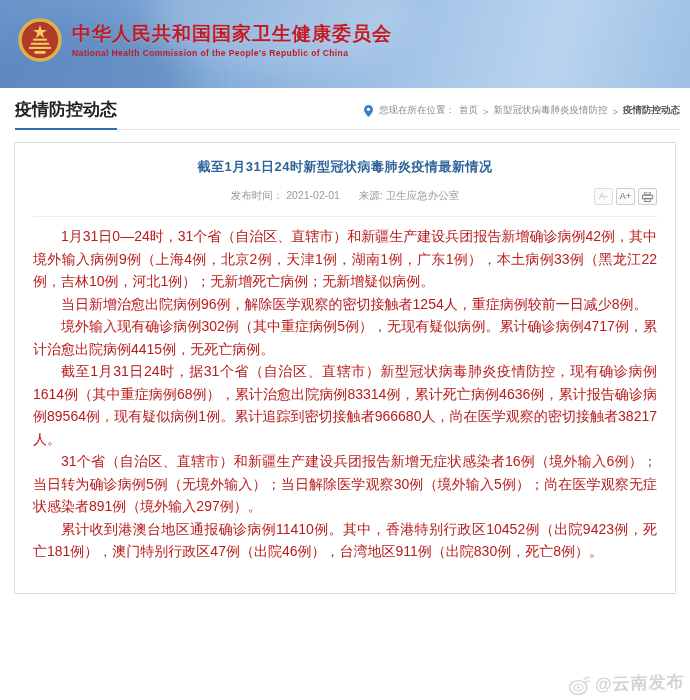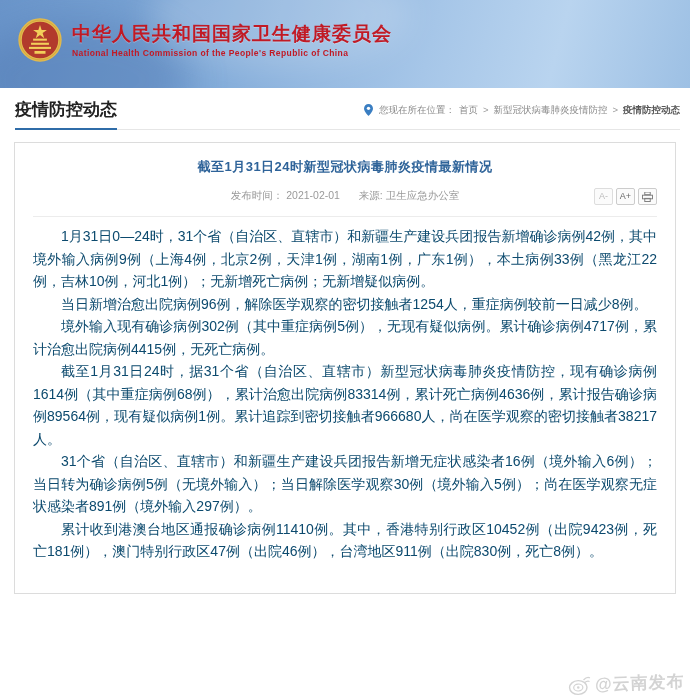--- a/index.html
+++ b/index.html
@@ -40,21 +40,21 @@
   
   .nav-row {
     display:flex; justify-content:space-between; align-items:flex-end;
     margin: 0 10px 0 15px; padding-top:10px; height:42px;
     border-bottom:1px solid #e6e6e6;
   }
   .section-title {
     display:inline-block; font-size:17px; font-weight:bold; color:#222;
     padding-bottom:7px; border-bottom:2px solid #2f6ca8; margin-bottom:-1px;
   }
-  .breadcrumb { display:flex; align-items:flex-start; gap:4px; font-size:9.5px; color:#8a8a8a; padding-bottom:12px; }
+  .breadcrumb { display:flex; align-items:flex-end; gap:4px; font-size:9.5px; color:#8a8a8a; padding-bottom:12px; }
   .breadcrumb a { color:#8a8a8a; text-decoration:none; cursor:pointer; }
   .breadcrumb .sep { color:#9a9a9a; margin:0 1px; }
   .breadcrumb .current { color:#555; font-weight:bold; }
   .pin { width:9px; height:12px; margin-right:2px; }
 
   
   .article-box {
     display:block; margin: 12px 14px 0 14px; border:1px solid #dcdcdc;
     padding: 13px 18px 30px 18px; min-height: 420px; background:#fff;
   }
@@ -66,21 +66,21 @@
   .tool {
     width:19px; height:17px; border:1px solid #ccc; background:#fbfbfb; border-radius:2px;
     font-size:9px; line-height:15px; color:#666; text-align:center; cursor:pointer; padding:0;
     font-family: "Liberation Sans", sans-serif;
   }
   .tool.dim { color:#bbb; border-color:#ddd; }
   .tool svg { vertical-align:middle; }
   .divider { border-bottom:1px solid #ececec; margin-top:9px; }
   .article-body { margin-top:8px; }
   .article-body p {
-    font-size:14px; line-height:22.5px; color:#0c4a6e; text-indent:2em; text-align:justify;
+    font-size:14px; line-height:22.5px; color:#b91c1c; text-indent:2em; text-align:justify;
   }
 
   
   .watermark {
     position:absolute; right:5px; bottom:5px; z-index:5;
     display:flex; align-items:center; gap:3px; opacity:.55; transform:rotate(-2deg);
   }
   .watermark-text { font-size:17px; font-weight:bold; color:#b0b0b0; letter-spacing:1px; }
   .wm-logo { width:24px; height:22px; }
 </style>

